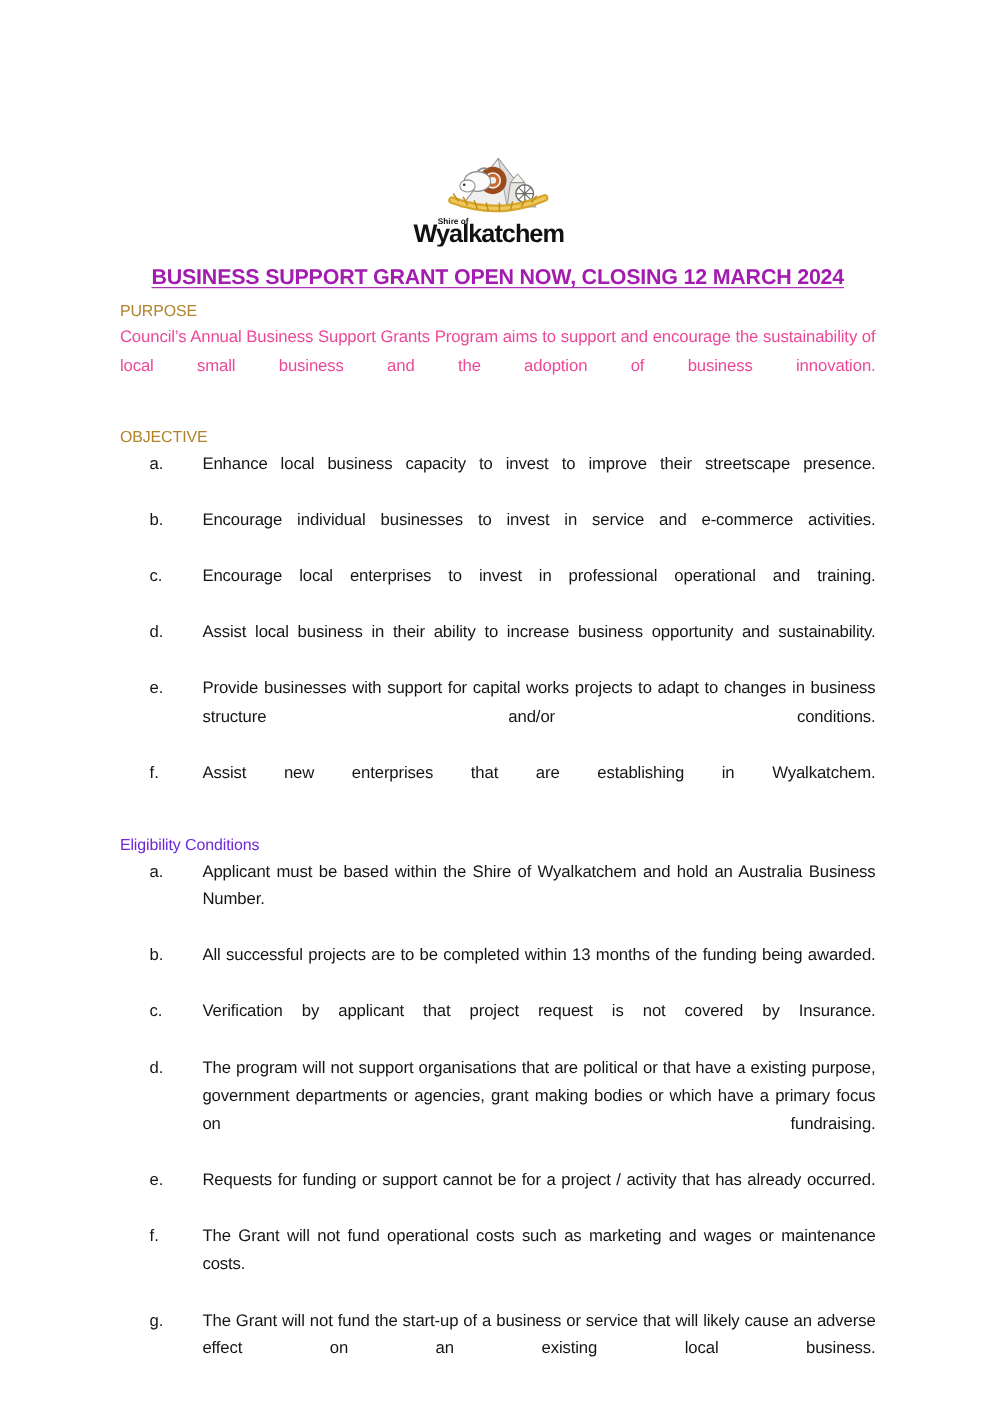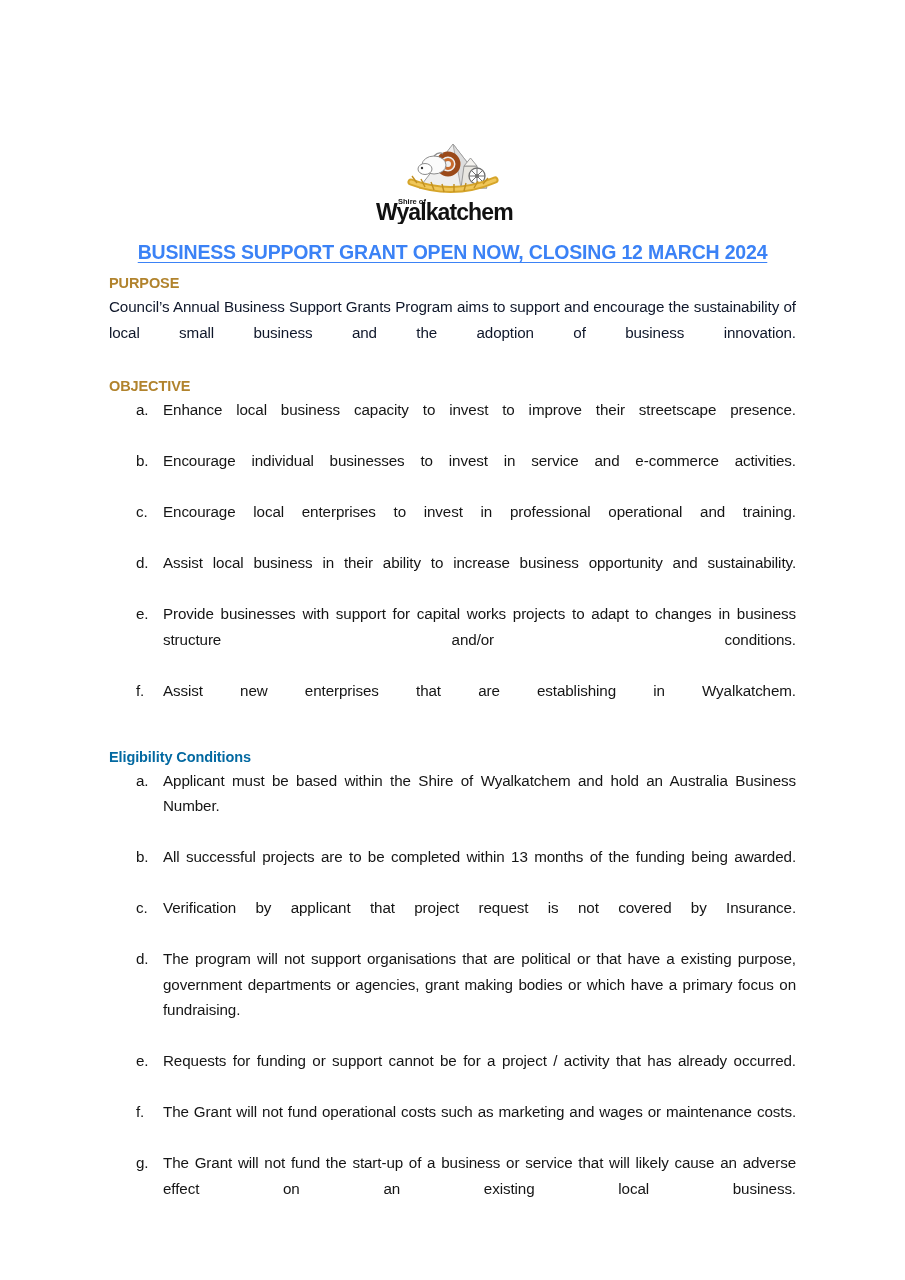--- a/index.html
+++ b/index.html
@@ -44,47 +44,47 @@
     margin-top: -4px;
     display: block;
   }
 
   
   .doc-title {
     margin: 17px 0 0 0;
     text-align: center;
     font-size: 19.5px;
     font-weight: bold;
-    color: #3b82f6;
+    color: #a21caf;
     letter-spacing: -0.2px;
     text-decoration: underline;
     text-underline-offset: 3px;
     text-decoration-thickness: 1.3px;
     font-stretch: condensed;
   }
 
   
   .sec-heading {
     font-size: 14.5px;
-    font-weight: bold;
+    font-weight: normal;
     color: #b1832d;
     margin: 11px 0 3px 0;
     letter-spacing: -0.1px;
   }
   .sec-heading.black {
-    color: #0369a1;
-  }
-  .sec-heading.sp-objective { margin-top: 6px; }
+    color: #6d28d9;
+  }
+  .sec-heading.sp-objective { margin-top: 18px; }
   .sec-heading.sp-elig { margin-top: 20px; }
 
   
   .para {
     font-size: 15.2px;
     line-height: 26px;
-    color: #0f172a;
+    color: #ec4899;
     text-align: justify;
     text-justify: inter-word;
     margin: 0;
     letter-spacing: -0.1px;
   }
 
   
   .alpha-list {
     margin: 2px 0 0 0;
     padding: 0;
@@ -106,20 +106,21 @@
     left: 27px;
     top: 0;
     width: 22px;
     text-align: left;
     font-size: 15.2px;
     line-height: 25.5px;
     color: #151515;
   }
   .alpha-list > li > .li-text {
     display: block;
+    margin-left: 21px;
   }
   
   .alpha-list > li > .li-text::after,
   .para::after {
     content: "";
     display: inline-block;
     width: 100%;
   }
 </style>
 </head>

